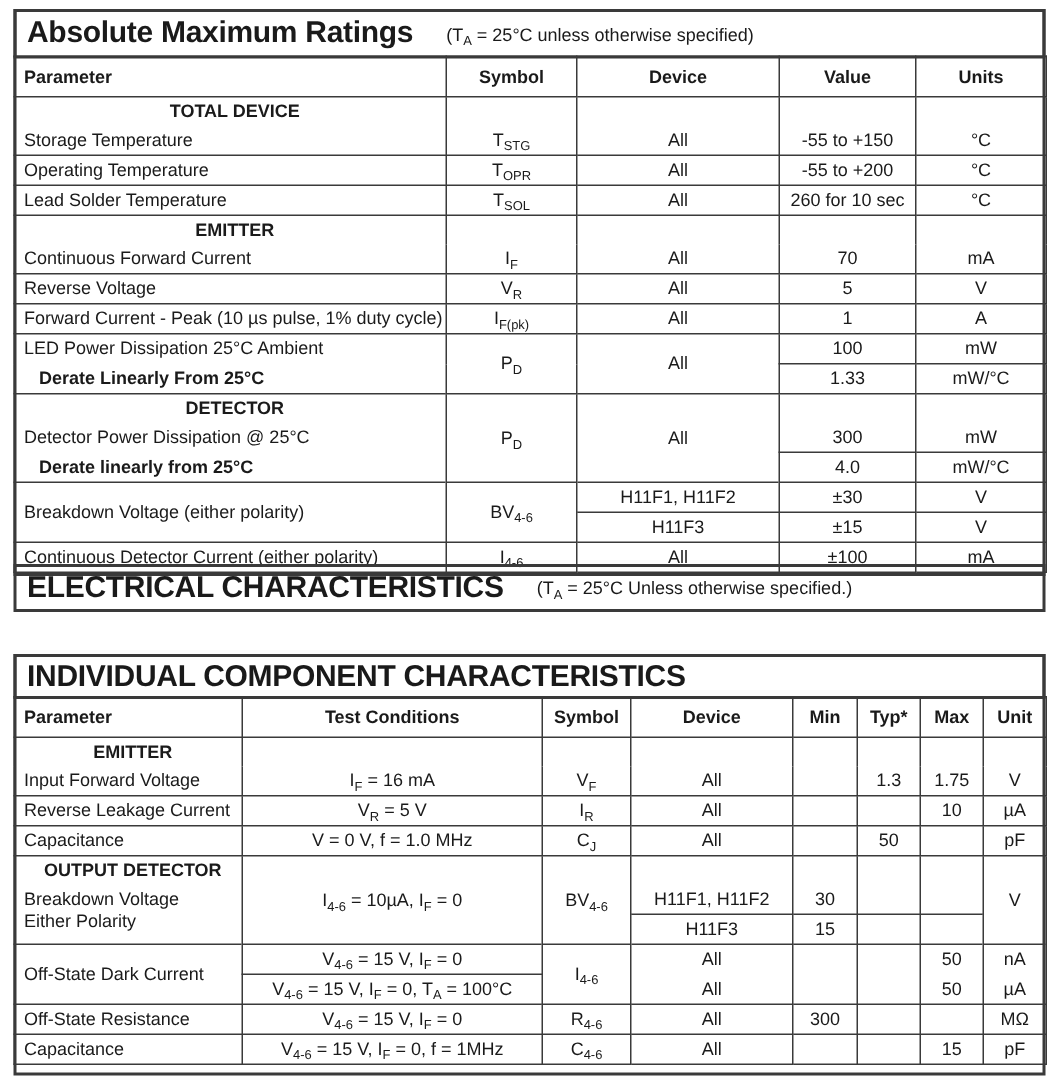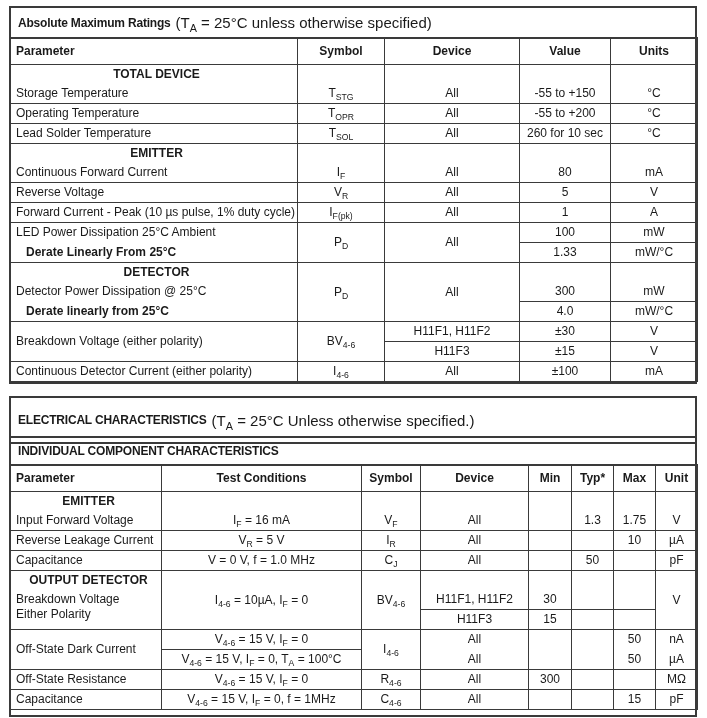--- a/index.html
+++ b/index.html
@@ -1,22 +1,22 @@
 <!DOCTYPE html>
 <html><head>
 <meta charset="utf-8">
 <style>
   html, body { margin:0; padding:0; background:#ffffff; }
   body { width:707px; height:718px; position:relative; overflow:hidden;
          font-family:"Liberation Sans", sans-serif; color:#1a1a1a; font-size:12px; }
   .box { position:absolute; border:2px solid #3a3a3a; box-sizing:border-box; }
   .title-bar { position:absolute; left:9px; width:688px; box-sizing:border-box;
                border:2px solid #3a3a3a; padding-left:7px; display:flex; align-items:center; }
-  .big { font-weight:bold; font-size:12px; letter-spacing:-0.2px; }
-  .cond { font-size:15px; margin-left:5px; }
+  .big { font-weight:bold; font-size:20px; letter-spacing:-0.2px; }
+  .cond { font-size:12px; margin-left:22px; }
   sub { font-size:0.72em; vertical-align:-0.35em; line-height:0; }
   table { border-collapse:collapse; position:absolute; table-layout:fixed; }
   td, th { border:1.5px solid #3a3a3a; padding:0; font-size:12px; height:19px; line-height:19px; }
   th { font-weight:bold; text-align:center; height:26px; }
   th.l { text-align:left; padding-left:6px; }
   td.l { text-align:left; padding-left:6px; }
   td.c { text-align:center; }
   td.sec { font-weight:bold; text-align:center; padding-left:6px; border-bottom:none; }
   td.after { border-top:none; }
   td.secspan { border-bottom:none; }
@@ -81,21 +81,21 @@
     <td class="sec">EMITTER</td>
     <td class="secspan"></td>
         <td class="secspan"></td>
         <td class="secspan"></td>
         <td class="secspan"></td>
   </tr>
   <tr>
     <td class="l after">Continuous Forward Current</td>
     <td class="c after"><span>I</span><sub>F</sub></td>
     <td class="c after">All</td>
-    <td class="c after">80</td>
+    <td class="c after">70</td>
     <td class="c after">mA</td>
   </tr>
   <tr>
     <td class="l">Reverse Voltage</td>
     <td class="c"><span>V</span><sub>R</sub></td>
     <td class="c">All</td>
     <td class="c">5</td>
     <td class="c">V</td>
   </tr>
   <tr>
@@ -151,21 +151,21 @@
     <td class="l">Continuous Detector Current (either polarity)</td>
     <td class="c"><span>I</span><sub>4-6</sub></td>
     <td class="c">All</td>
     <td class="c">±100</td>
     <td class="c">mA</td>
   </tr>
 </tbody>
   </table>
 <div class="box" style="left:9px;top:6px;width:688px;height:378px;pointer-events:none;"></div>
 
-<div class="title-bar" style="top:396px;height:48px;">
+<div class="title-bar" style="top:376px;height:32px;">
   <span class="big">ELECTRICAL CHARACTERISTICS</span>
   <span class="cond"><span>(T</span><sub>A</sub><span> = 25°C Unless otherwise specified.)</span></span>
 </div>
 
 <div class="title-bar" style="top:436px;height:30px;">
   <span class="big">INDIVIDUAL COMPONENT CHARACTERISTICS</span>
 </div>
 
 <table style="left:9px;top:464px;width:688px;">
   <colgroup>

